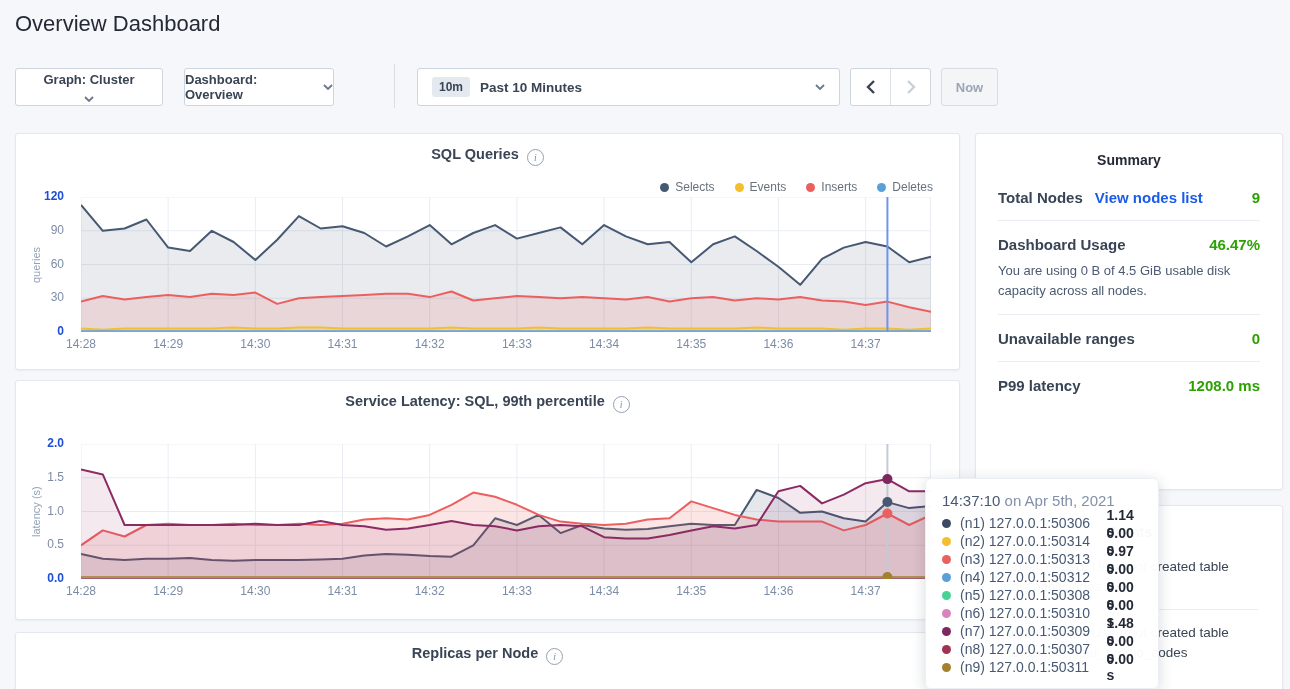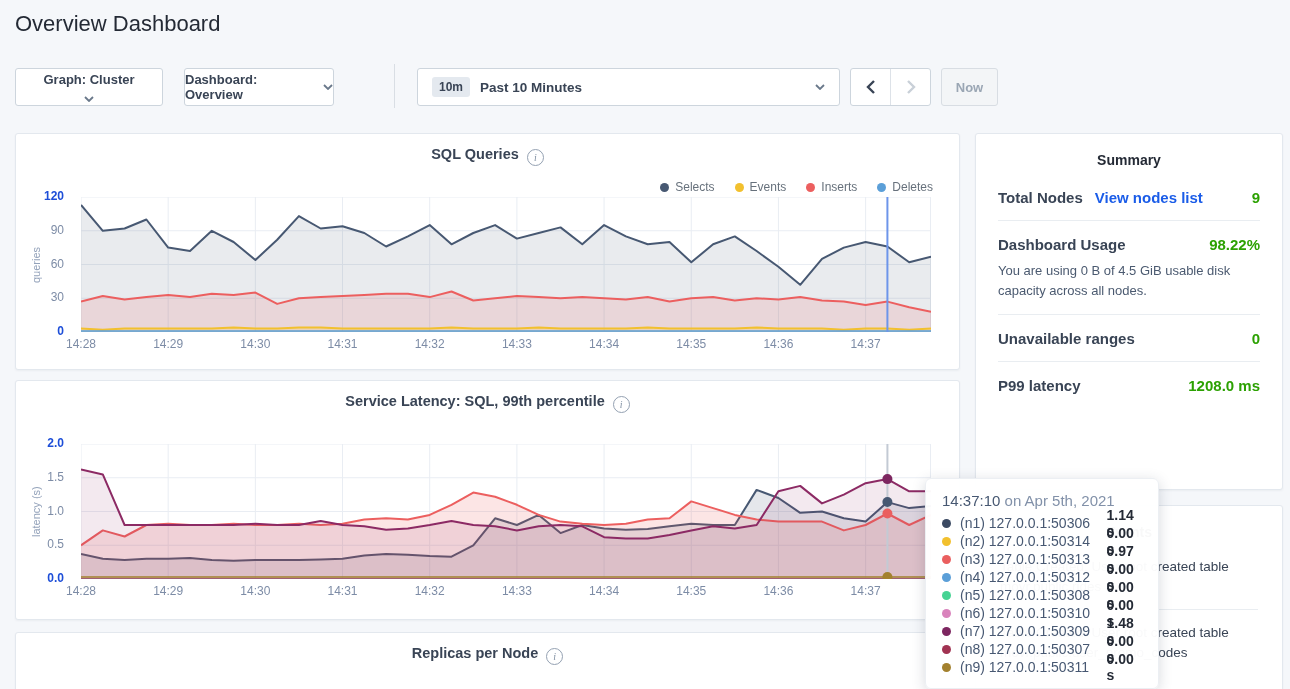--- a/index.html
+++ b/index.html
@@ -247,21 +247,21 @@
       <div class="summary-row">
         <div class="summary-head">
           <span class="summary-label">Total Nodes</span>
           <a class="summary-link">View nodes list</a>
           <span class="summary-value">9</span>
         </div>
       </div>
       <div class="summary-row">
         <div class="summary-head">
           <span class="summary-label">Dashboard Usage</span>
-          <span class="summary-value">98.22%</span>
+          <span class="summary-value">46.47%</span>
         </div>
         <p class="summary-desc">You are using 0 B of 4.5 GiB usable disk capacity across all nodes.</p>
       </div>
       <div class="summary-row">
         <div class="summary-head">
           <span class="summary-label">Unavailable ranges</span>
           <span class="summary-value">0</span>
         </div>
       </div>
       <div class="summary-row">

